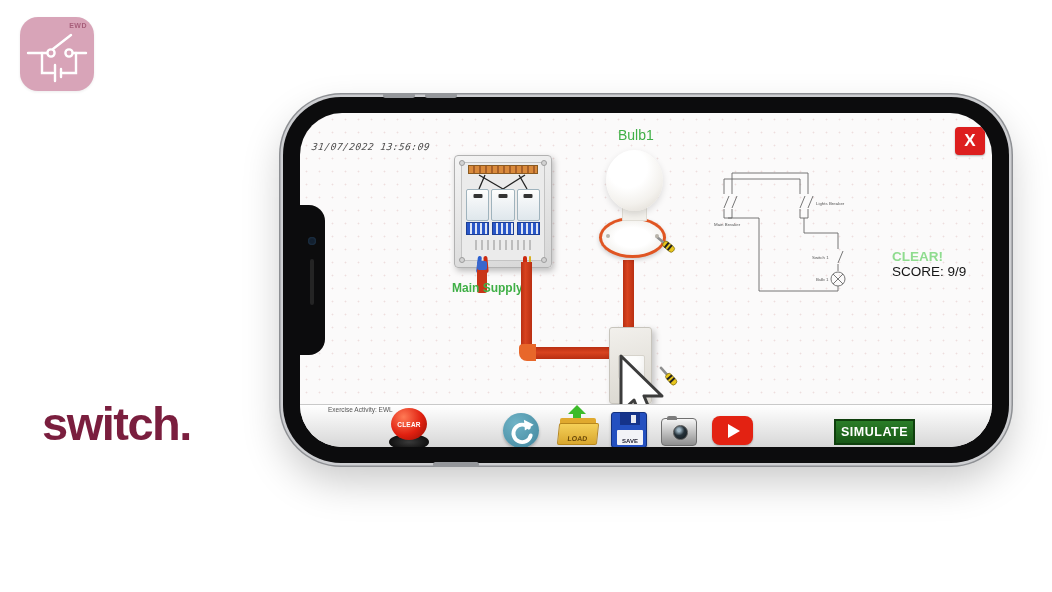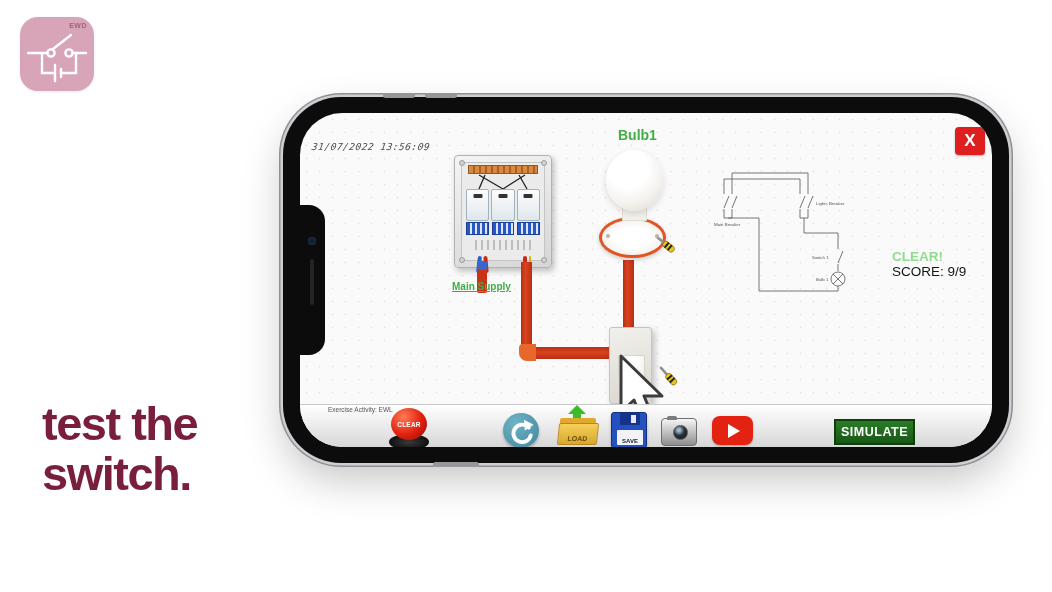--- a/index.html
+++ b/index.html
@@ -59,24 +59,24 @@
   .vents { position:absolute; left:20px; top:84px; width:56px; height:10px;
            background:repeating-linear-gradient(90deg,#bdbdbd 0 2px,transparent 2px 6px); }
   .wire-stub { position:absolute; width:4px; height:17px; border-radius:2px; bottom:-6px; }
 
   
   .conduit { background:linear-gradient(90deg,#b92f12,#d8431f 40%,#b92f12); }
   .conduit-h { background:linear-gradient(#b92f12,#d8431f 45%,#b92f12); }
   .supply-wire { left:177px; top:150px; width:10px; height:30px; background:#c93418; border-radius:2px; }
   .supply-wire::before { content:""; position:absolute; left:0; top:-2px; width:10px; height:9px;
                          background:#3a66cc; border-radius:2px; }
-  .main-supply-label { left:152px; top:168px; color:#3faf46; font-size:10px; font-weight:bold;text-decoration:underline; }
-
-  
-  .bulb-label { left:318px; top:14px; color:#3faf46; font-size:14px; font-weight:bold; }
+  .main-supply-label { left:152px; top:168px; color:#3faf46; font-size:12px; font-weight:bold; }
+
+  
+  .bulb-label { left:318px; top:14px; color:#3faf46; font-size:14px; font-weight:normal; }
   .bulb-globe { left:306px; top:37px; width:57px; height:61px; border-radius:50%;
                 background:radial-gradient(circle at 38% 30%, #ffffff 0 35%, #f3f1ed 65%, #d9d4cb);
                 box-shadow:0 3px 7px rgba(0,0,0,.13); }
   .bulb-neck { left:322px; top:93px; width:25px; height:15px; background:#f3f1ec;
                border-radius:3px 3px 0 0; border:1px solid #e0ddd5; }
   .bulb-rose { left:299px; top:104px; width:67px; height:41px; border-radius:50%; background:#e05522;
                box-shadow:0 2px 4px rgba(0,0,0,.18); }
   .bulb-rose::before { content:""; position:absolute; left:3px; top:3px; right:3px; bottom:3px;
                        border-radius:50%; background:radial-gradient(#ffffff 40%,#e9e6df); }
   .rose-screw { position:absolute; width:4px; height:4px; border-radius:50%; background:#b9b4aa; z-index:1; }
@@ -161,21 +161,20 @@
         <path d="M 22 36 V 56 H 33"></path>
         <line x1="35" y1="48" x2="35" y2="64"></line>
         <line x1="41" y1="52" x2="41" y2="60"></line>
         <path d="M 41 56 H 56 V 36"></path>
       </g>
     </svg>
     <span class="logo-badge">EWD</span>
   </div>
 
   <div class="abs tagline">
-    <div>test the</div>
     <div>switch.</div>
   </div>
 
   <div class="abs phone">
     <div class="abs phone-btn" style="left:100px; top:-4px; width:32px"></div>
     <div class="abs phone-btn" style="left:142px; top:-4px; width:32px"></div>
     <div class="abs phone-btn" style="left:150px; bottom:-4px; width:46px"></div>
 
     <div class="screen">
 

